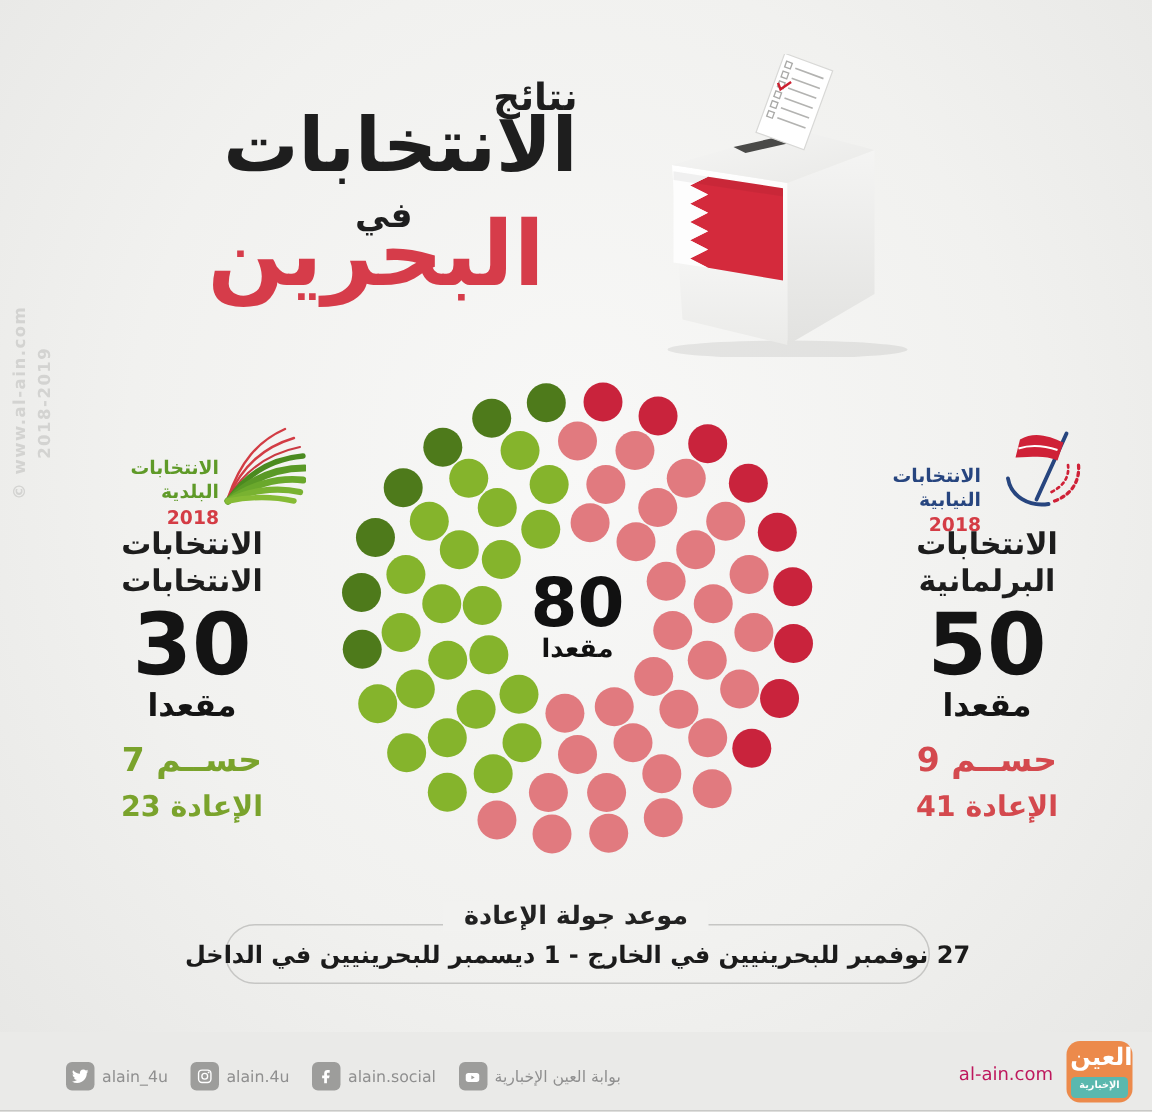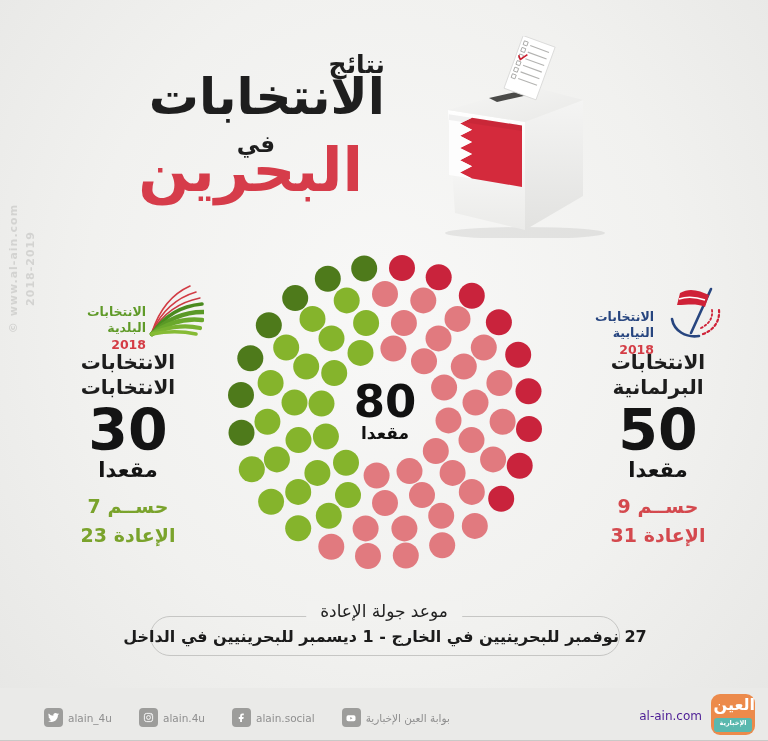--- a/index.html
+++ b/index.html
@@ -20,45 +20,45 @@
   .t-small{color:#1e1e1e;font-weight:bold;font-size:25px;text-align:right;}
   .t-main{color:#1e1e1e;font-weight:bold;font-size:50px;line-height:1.1;text-align:right;letter-spacing:-1px;}
   .t-accent{font-weight:bold;font-size:60px;line-height:1.15;text-align:left;letter-spacing:-1px;}
   
   .logo-text{font-weight:bold;font-size:12.5px;line-height:1.3;text-align:right;}
   
   .stats{width:144px;text-align:center;}
   .stats .heading{color:#1d1d1d;font-weight:bold;font-size:20px;line-height:1.25;}
   .stats .seats{color:#141414;font-weight:bold;font-size:57px;line-height:1.0;margin-top:2px;}
   .stats .unit{color:#141414;font-weight:bold;font-size:21px;line-height:1.1;}
-  .stats .decided{font-weight:bold;font-size:19px;margin-top:13px;}
+  .stats .decided{font-weight:bold;font-size:22px;margin-top:13px;}
   .stats .runoff{font-weight:bold;font-size:19px;margin-top:7px;}
   
   .center-label{left:343px;top:381px;width:84px;text-align:center;color:#111;}
   .center-label .val{font-weight:bold;font-size:45px;line-height:0.95;}
   .center-label .unit{font-weight:bold;font-size:17px;line-height:1.1;}
   
   .runoff-title{
     left:50%;top:601px;transform:translateX(-50%);
     background:#f2f2f0;padding:0 14px;z-index:2;
-    color:#222;font-weight:normal;font-size:17px;white-space:nowrap;
+    color:#222;font-weight:bold;font-size:17px;white-space:nowrap;
   }
   .runoff-box{
     left:150px;top:616px;width:468px;height:38px;
     border:1px solid #c6c6c4;border-radius:20px;z-index:1;
     display:flex;align-items:center;justify-content:center;
   }
   .runoff-box .txt{color:#1b1b1b;font-weight:bold;font-size:16px;white-space:nowrap;}
   
   .footer{left:0;bottom:0;width:768px;height:52px;background:#eaeae8;border-bottom:1px solid #c9c9c7;}
-  .social-row{position:absolute;left:44px;bottom:13px;display:flex;align-items:flex-start;gap:27px;}
+  .social-row{position:absolute;left:44px;bottom:13px;display:flex;align-items:flex-start;gap:15px;}
   .social-item{display:flex;align-items:center;gap:5px;}
   .social-badge{width:19px;height:19px;border-radius:4px;background:#9d9d9b;display:flex;align-items:center;justify-content:center;}
   .social-label{color:#8f8f8f;font-size:10.5px;}
-  .site-link{position:absolute;right:66px;bottom:17px;color:#4c1d95;font-size:12px;}
+  .site-link{position:absolute;right:66px;bottom:17px;color:#be185d;font-size:12px;}
   .brand{position:absolute;right:13px;bottom:5px;width:44px;height:41px;background:#ec8a4b;border-radius:9px;}
   .brand .nm{position:absolute;top:1px;left:0;right:0;text-align:right;color:#fff;font-weight:bold;font-size:16px;}
   .brand .ribbon{position:absolute;left:3px;right:3px;bottom:3px;height:14px;background:#5ab8ae;border-radius:3px;
     color:#fff;font-size:6.5px;text-align:center;line-height:11px;font-weight:bold;}
   svg{display:block;}
 </style>
 </head>
 <body>
 
 <div id="page">
@@ -176,21 +176,21 @@
   </div>
 
   <div class="abs stats ar" style="left:586px;top:350px;">
     <div class="heading">
       <div>الانتخابات</div>
       <div>البرلمانية</div>
     </div>
     <div class="seats">50</div>
     <div class="unit">مقعدا</div>
     <div class="decided" style="color: rgb(212, 73, 78);">حســم 9</div>
-    <div class="runoff" style="color: rgb(212, 73, 78);">الإعادة 31</div>
+    <div class="runoff" style="color: rgb(212, 73, 78);">الإعادة 41</div>
   </div>
 
   <svg class="abs" style="left:0;top:0;" width="768" height="741">
       <circle cx="385.0" cy="294.0" r="13" fill="#e17a7f"></circle>
       <circle cx="402.0" cy="268.0" r="13" fill="#c9233c"></circle>
       <circle cx="393.4" cy="348.5" r="13" fill="#e17a7f"></circle>
       <circle cx="403.9" cy="323.0" r="13" fill="#e17a7f"></circle>
       <circle cx="423.3" cy="300.4" r="13" fill="#e17a7f"></circle>
       <circle cx="438.7" cy="277.3" r="13" fill="#c9233c"></circle>
       <circle cx="438.5" cy="338.4" r="13" fill="#e17a7f"></circle>

